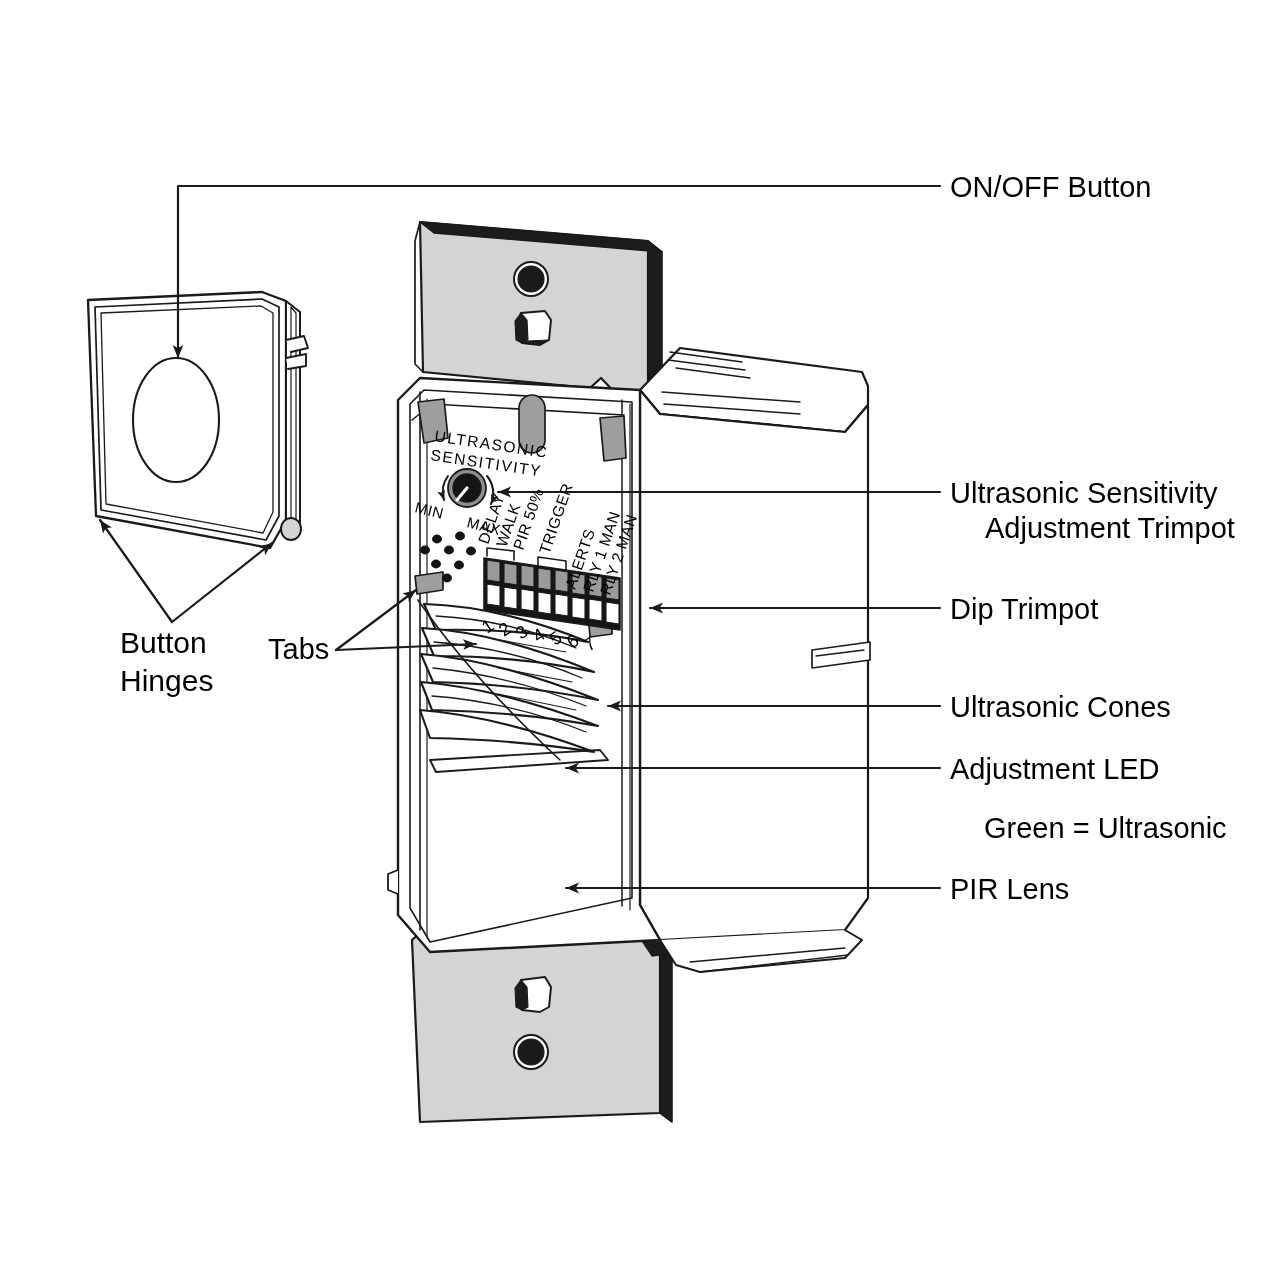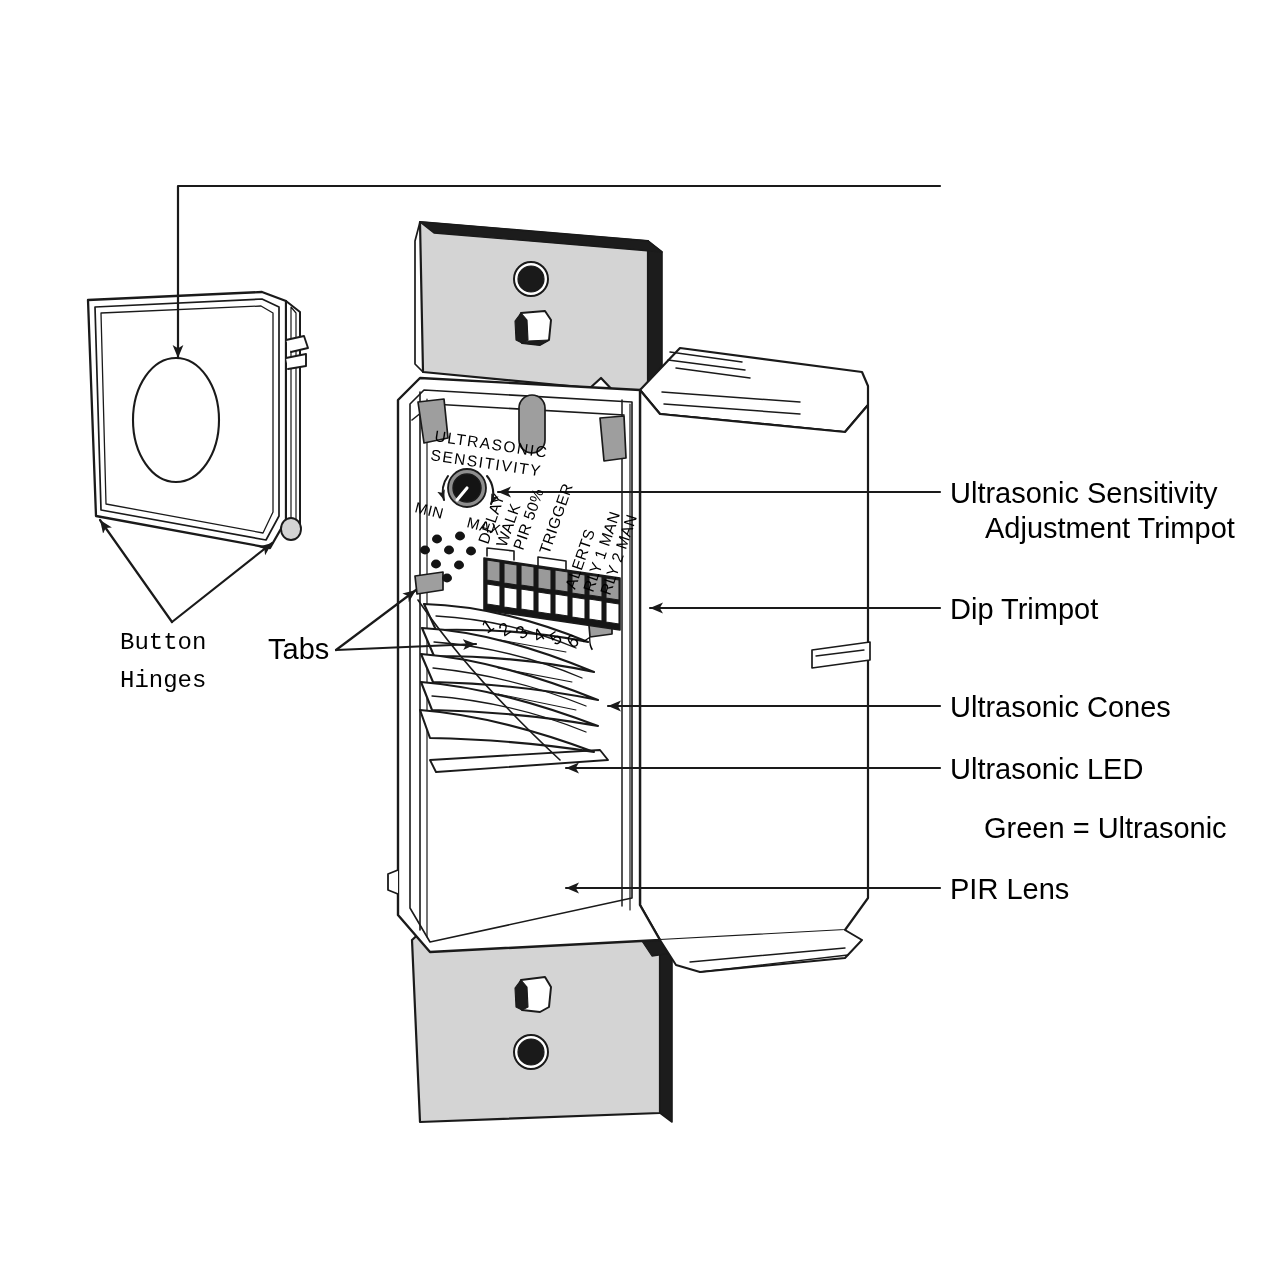--- a/index.html
+++ b/index.html
@@ -2,22 +2,22 @@
 <html><head>
 <meta charset="utf-8">
 <style>
   html,body{margin:0;padding:0;background:#ffffff;}
   body{width:1280px;height:1280px;overflow:hidden;
        font-family:"Liberation Sans",sans-serif;color:#000;}
   #stage{position:relative;width:1280px;height:1280px;}
   svg.layer{position:absolute;left:0;top:0;width:1280px;height:1280px;}
   .lbl{position:absolute;font-family:"Liberation Sans",sans-serif;
        font-size:29px;line-height:35px;color:#000;white-space:pre;}
-  .lbl2{position:absolute;font-family:Liberation Mono, monospace;
-        font-size:24px;line-height:38px;color:#000;white-space:pre;text-align:center;}
+  .lbl2{position:absolute;font-family:Liberation Sans, sans-serif;
+        font-size:30px;line-height:38px;color:#000;white-space:pre;text-align:center;}
 </style>
 </head>
 <body>
 
 <div id="stage">
 
   <svg class="layer" viewBox="0 0 1280 1280">
     <defs>
       <marker id="arrowFill" markerWidth="14" markerHeight="12" refX="13" refY="6" orient="auto" markerUnits="userSpaceOnUse">
         <path d="M13,6 L0,0.6 L3.2,6 L0,11.4 Z" fill="#1a1a1a"></path>
@@ -247,32 +247,33 @@
         <text x="504" y="637" transform="rotate(-34 504 637)">2</text>
         <text x="521" y="640" transform="rotate(-34 521 640)">3</text>
         <text x="538" y="643" transform="rotate(-34 538 643)">4</text>
         <text x="555" y="646" transform="rotate(-34 555 646)">5</text>
         <text x="572" y="649" transform="rotate(-34 572 649)">6</text>
         <text x="589" y="652" transform="rotate(-34 589 652)">7</text>
       </g>
     </g>
   </svg>
 
+  <div class="lbl" style="left:950px; top:170px;">ON/OFF Button</div>
 
   <div style="position:absolute; left:950px; top:476px;">
     <div class="lbl" style="position:static;">Ultrasonic Sensitivity</div>
     <div class="lbl" style="position:static;margin-left:35px;">Adjustment Trimpot</div>
   </div>
 
   <div class="lbl" style="left:950px; top:592px;">Dip Trimpot</div>
 
   <div class="lbl" style="left:950px; top:690px;">Ultrasonic Cones</div>
 
   <div style="position:absolute; left:950px; top:752px;">
-    <div class="lbl" style="position:static;">Ultrasonic LED</div>
+    <div class="lbl" style="position:static;">Adjustment LED</div>
     <div class="lbl" style="position:static; padding-left:34px;margin-top:24px;">Green = Ultrasonic</div>
   </div>
 
   <div class="lbl" style="left:950px; top:872px;">PIR Lens</div>
 
   <div style="position:absolute; left:120px; top:624px;">
     <div class="lbl2" style="position:static; text-align:left;">Button</div>
     <div class="lbl2" style="position:static; text-align:left;">Hinges</div>
   </div>
 

